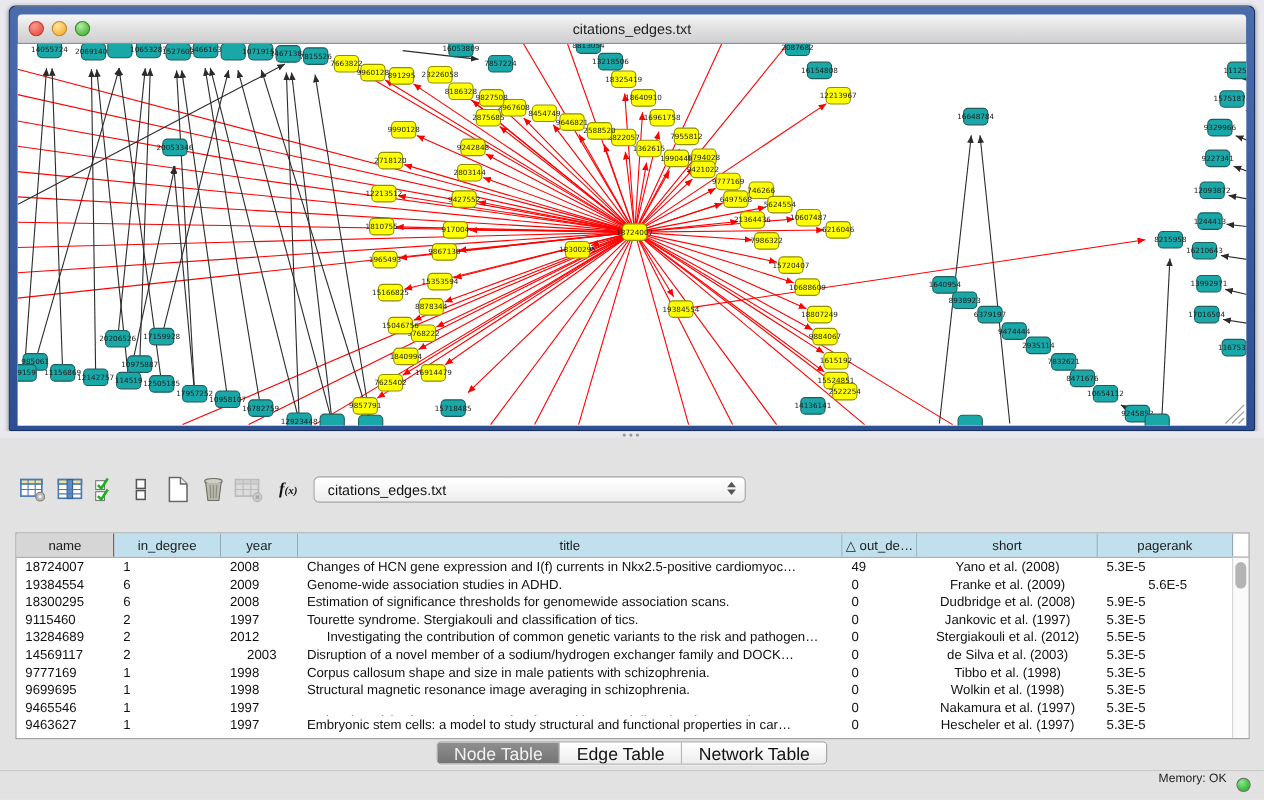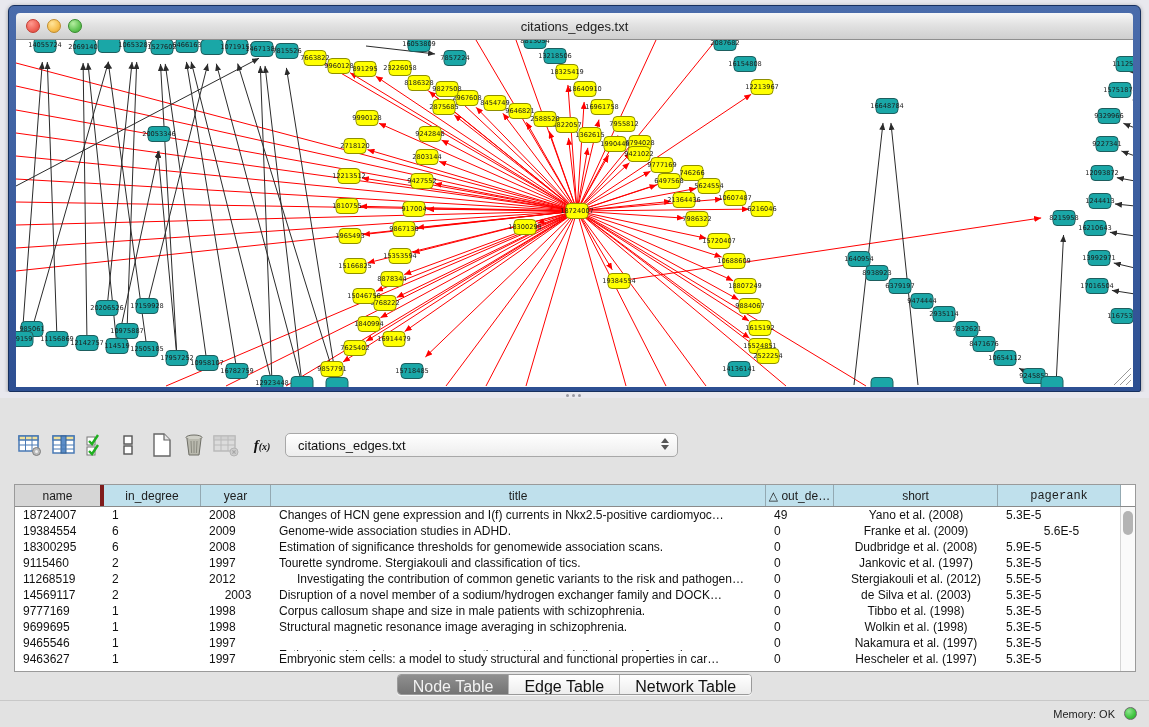--- a/index.html
+++ b/index.html
@@ -71,21 +71,21 @@
   .data-table {
     position:absolute; left:14px; top:86px; width:1122px; height:188px;
     background:#fff; border:1px solid #9a9a9a; overflow:hidden;
   }
   .thead { display:flex; height:22px; border-bottom:1px solid #8a8a8a; }
   .th {
     background:#bfe0ec; border-right:1px solid #93a9b2;
     font-size:12px; color:#1c1c1c; display:flex; align-items:center; justify-content:center;
     overflow:hidden; white-space:nowrap;
   }
-  .th.gray { background:#d6d6d6; border-right:4px solid #7f1d1d; }
+  .th.gray { background:#d6d6d6; border-right:1px solid #7f1d1d; }
   .trow { display:flex; height:16px; font-size:12px; color:#111; }
   .td { overflow:hidden; white-space:nowrap; line-height:16px; }
   .vscroll {
     position:absolute; right:0; top:22px; bottom:0; width:15px;
     background:#fafafa; border-left:1px solid #d5d5d5;
   }
   .vscroll .thumb { position:absolute; left:2px; top:4px; width:10px; height:24px; background:#b4b4b4; border-radius:5px; }
   
   .tabs-bar { position:absolute; left:0; top:276px; width:100%; height:22px; display:flex; justify-content:center; }
   .seg {
@@ -93,21 +93,21 @@
     background:#fff; box-shadow:0 1px 0 rgba(255,255,255,.7);
   }
   .seg-btn {
     font-size:16px; padding:3px 15px; background:linear-gradient(180deg,#ffffff,#ededed);
     color:#111; border-right:1px solid #b5b5b5; white-space:nowrap;
   }
   .seg-btn:last-child { border-right:none; }
   .seg-btn.active { background:linear-gradient(180deg,#8f8f8f,#747474); color:#f2f2f2; }
   
   .status-bar { position:absolute; left:0; top:302px; width:100%; height:27px; border-top:1px solid #c8c8c8; }
-  .mem-label { position:absolute; right:34px; top:7px; font-size:11px; color:#222;margin-left:36px; }
+  .mem-label { position:absolute; right:34px; top:1px; font-size:11px; color:#222;margin-left:36px; }
   .mem-dot {
     position:absolute; right:12px; top:6px; width:13px; height:13px; border-radius:50%;
     background: radial-gradient(circle at 35% 30%, #8fe68f, #3ec43e 60%, #2da42d);
     border:1px solid #6a6a6a;
   }
 </style>
 </head>
 <body>
 
 <div class="net-window">
@@ -802,21 +802,21 @@
   </div>
 
   <div class="data-table">
     <div class="thead" id="table-head">
         <div class="th gray" style="width: 89px;">name</div>
         <div class="th" style="width: 97px;">in_degree</div>
         <div class="th" style="width: 70px;">year</div>
         <div class="th" style="width: 495px;">title</div>
         <div class="th" style="width: 68px;">△ out_de…</div>
         <div class="th" style="width: 164px;">short</div>
-        <div class="th" style="width: 123px; font-family: Liberation Mono, monospace;">pagerank</div>
+        <div class="th" style="width: 123px;">pagerank</div>
       </div>
     <div id="table-body">
         <div class="trow">
           <div class="td" style="width: 89px; text-align: left; padding: 0px 4px 0px 8px;">18724007</div>
           <div class="td" style="width: 97px; text-align: left; padding: 0px 4px 0px 8px;">1</div>
           <div class="td" style="width: 70px; text-align: left; padding: 0px 4px 0px 8px;">2008</div>
           <div class="td" style="width: 495px; text-align: left; padding: 0px 4px 0px 8px;">Changes of HCN gene expression and I(f) currents in Nkx2.5-positive cardiomyoc…</div>
           <div class="td" style="width: 68px; text-align: left; padding: 0px 4px 0px 8px;">49</div>
           <div class="td" style="width: 164px; text-align: center; padding: 0px 2px;">Yano et al. (2008)</div>
           <div class="td" style="width: 123px; text-align: left; padding: 0px 4px 0px 8px;">5.3E-5</div>
@@ -842,21 +842,21 @@
         <div class="trow">
           <div class="td" style="width: 89px; text-align: left; padding: 0px 4px 0px 8px;">9115460</div>
           <div class="td" style="width: 97px; text-align: left; padding: 0px 4px 0px 8px;">2</div>
           <div class="td" style="width: 70px; text-align: left; padding: 0px 4px 0px 8px;">1997</div>
           <div class="td" style="width: 495px; text-align: left; padding: 0px 4px 0px 8px;">Tourette syndrome. Stergiakouli and classification of tics.</div>
           <div class="td" style="width: 68px; text-align: left; padding: 0px 4px 0px 8px;">0</div>
           <div class="td" style="width: 164px; text-align: center; padding: 0px 2px;">Jankovic et al. (1997)</div>
           <div class="td" style="width: 123px; text-align: left; padding: 0px 4px 0px 8px;">5.3E-5</div>
         </div>
         <div class="trow">
-          <div class="td" style="width: 89px; text-align: left; padding: 0px 4px 0px 8px;">11268519</div>
+          <div class="td" style="width: 89px; text-align: left; padding: 0px 4px 0px 8px;">13284689</div>
           <div class="td" style="width: 97px; text-align: left; padding: 0px 4px 0px 8px;">2</div>
           <div class="td" style="width: 70px; text-align: left; padding: 0px 4px 0px 8px;">2012</div>
           <div class="td" style="width: 495px; text-align: center; padding: 0px 4px 0px 8px;">Investigating the contribution of common genetic variants to the risk and pathogen…</div>
           <div class="td" style="width: 68px; text-align: left; padding: 0px 4px 0px 8px;">0</div>
           <div class="td" style="width: 164px; text-align: center; padding: 0px 2px;">Stergiakouli et al. (2012)</div>
           <div class="td" style="width: 123px; text-align: left; padding: 0px 4px 0px 8px;">5.5E-5</div>
         </div>
         <div class="trow">
           <div class="td" style="width: 89px; text-align: left; padding: 0px 4px 0px 8px;">14569117</div>
           <div class="td" style="width: 97px; text-align: left; padding: 0px 4px 0px 8px;">2</div>

